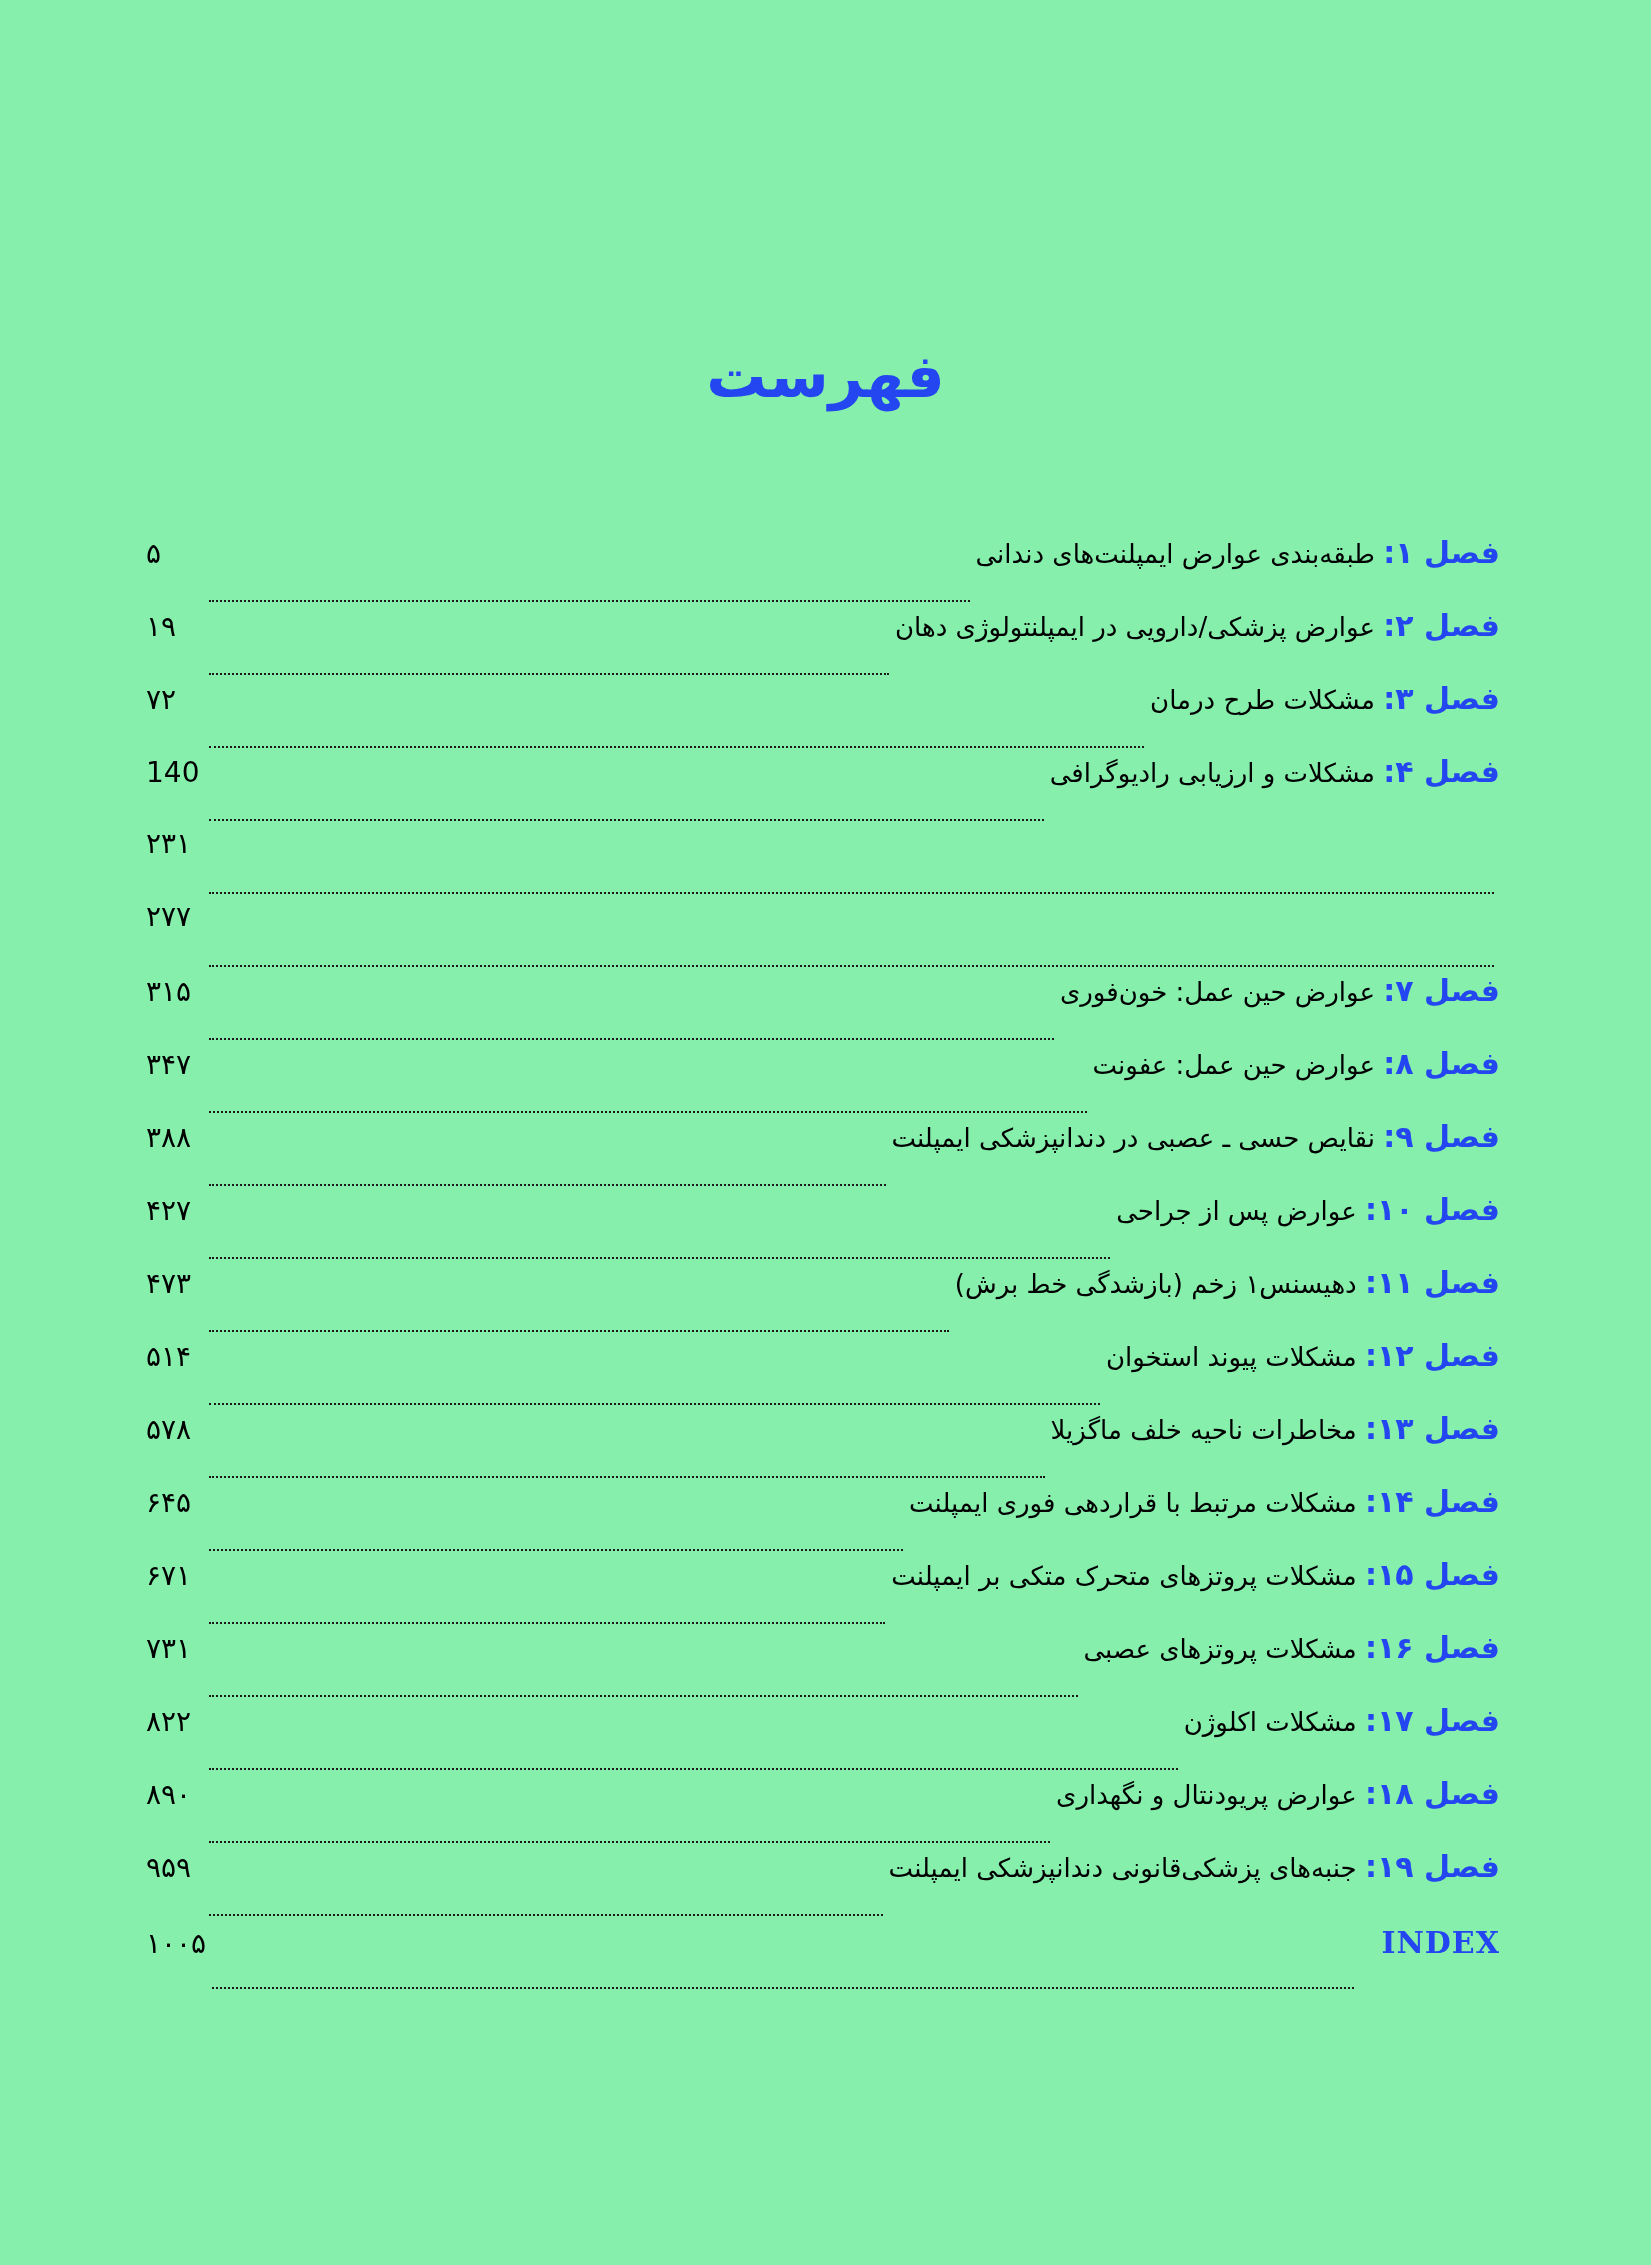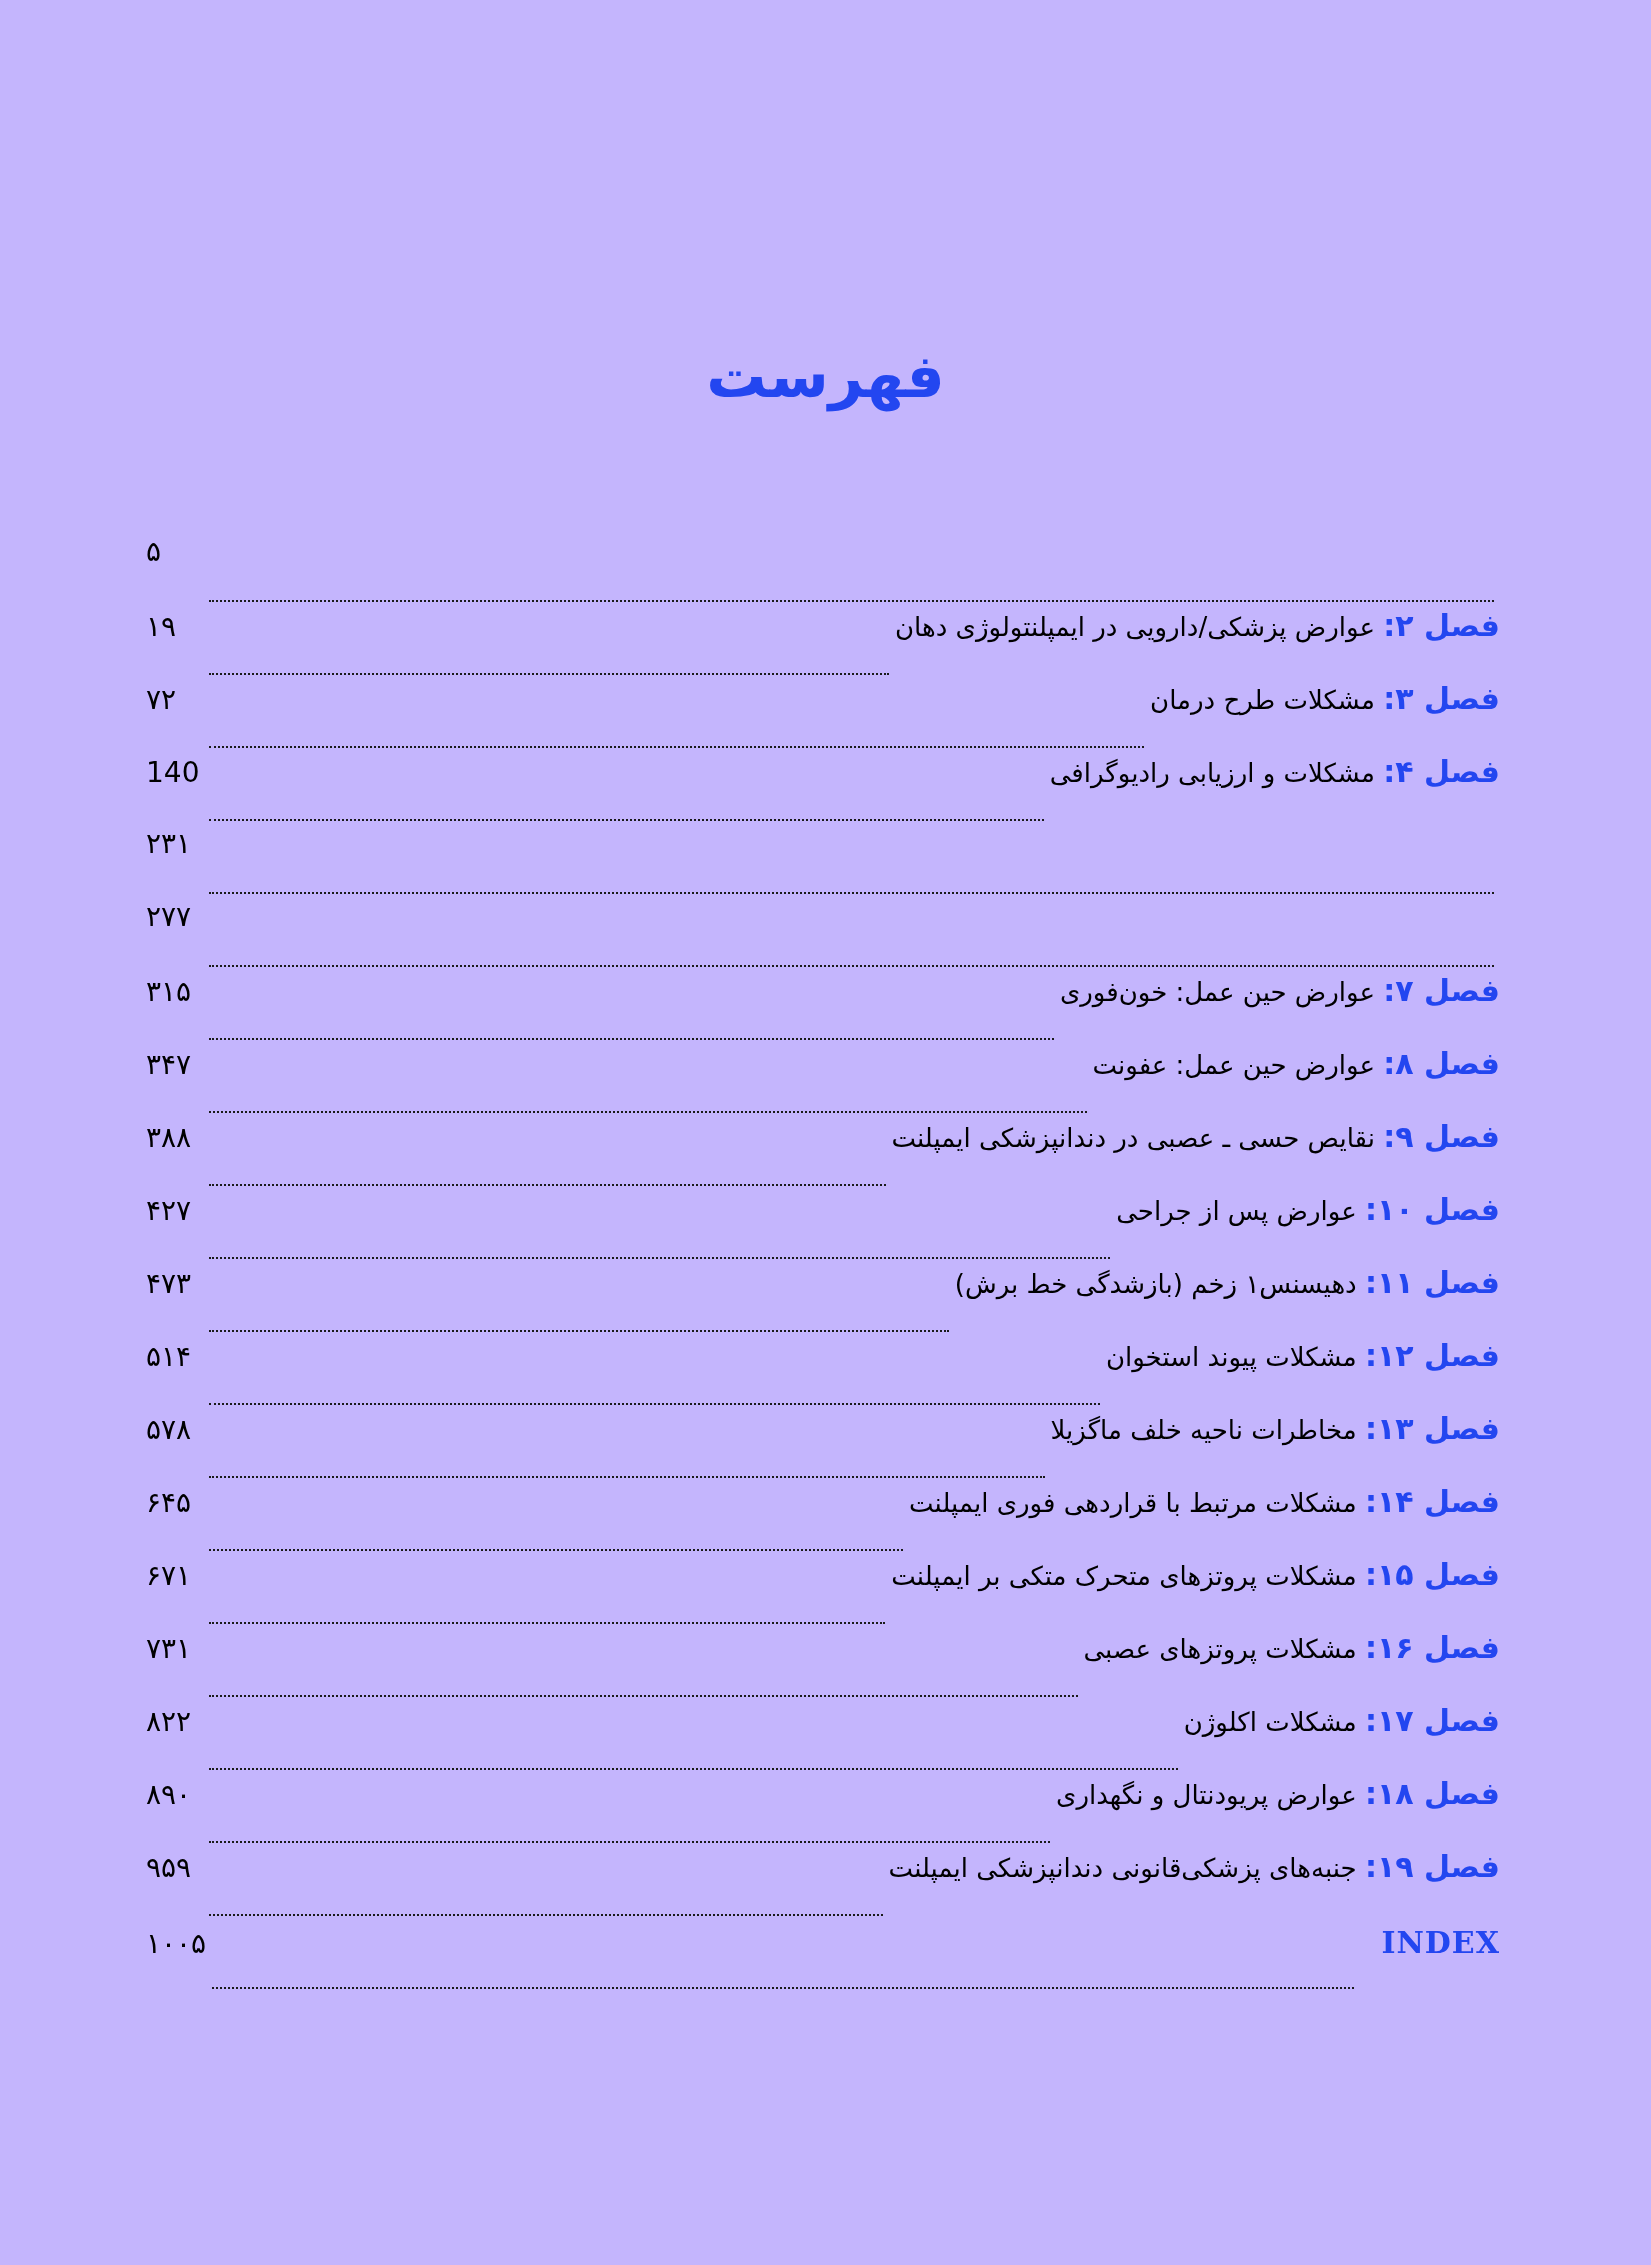--- a/index.html
+++ b/index.html
@@ -14,21 +14,21 @@
     color: #000000;
     position: relative;
     overflow: hidden;
   }
   .page {
     width: 1651px;
     height: 2266px;
     box-sizing: border-box;
     padding: 0;
     position: relative;
-    background: #c4b5fd;
+    background: #86efac;
   }
   .toc-title {
     position: absolute;
     top: 343px;
     left: 0;
     right: 0;
     text-align: center;
     font-family: "DejaVu Sans", "Liberation Sans", sans-serif;
     font-weight: bold;
     font-size: 60px;
@@ -110,20 +110,21 @@
 </head>
 <body>
 
 <div class="page">
 
   <div class="toc-title">فهرست</div>
 
   <div class="toc-list">
 
   <div class="toc-row">
+        <div class="row-title"><span class="chapter-label">فصل ۱:</span> <span class="chapter-name">طبقه‌بندی عوارض ایمپلنت‌های دندانی</span></div>
         <div class="leader"></div>
         <div class="row-page">۵</div>
       </div>
       <div class="toc-row">
         <div class="row-title"><span class="chapter-label">فصل ۲:</span> <span class="chapter-name">عوارض پزشکی/دارویی در ایمپلنتولوژی دهان</span></div>
         <div class="leader"></div>
         <div class="row-page">۱۹</div>
       </div>
       <div class="toc-row">
         <div class="row-title"><span class="chapter-label">فصل ۳:</span> <span class="chapter-name">مشکلات طرح درمان</span></div>

